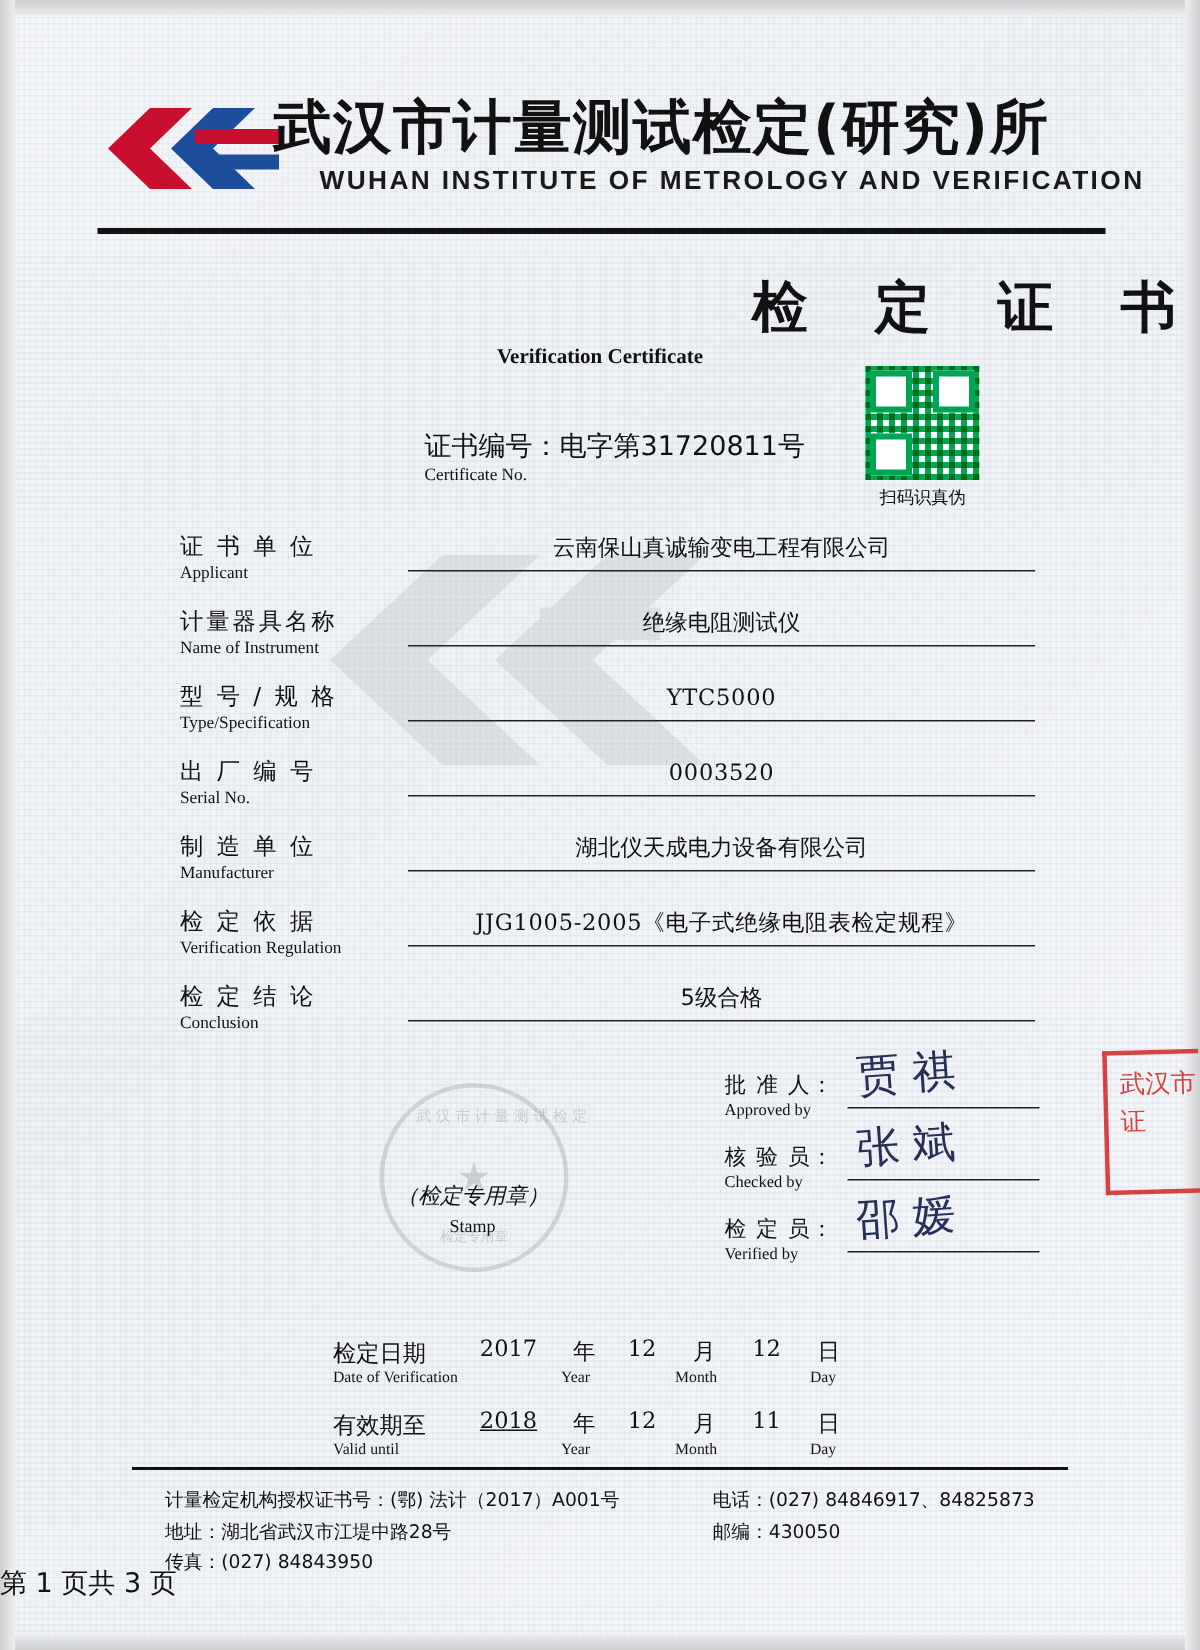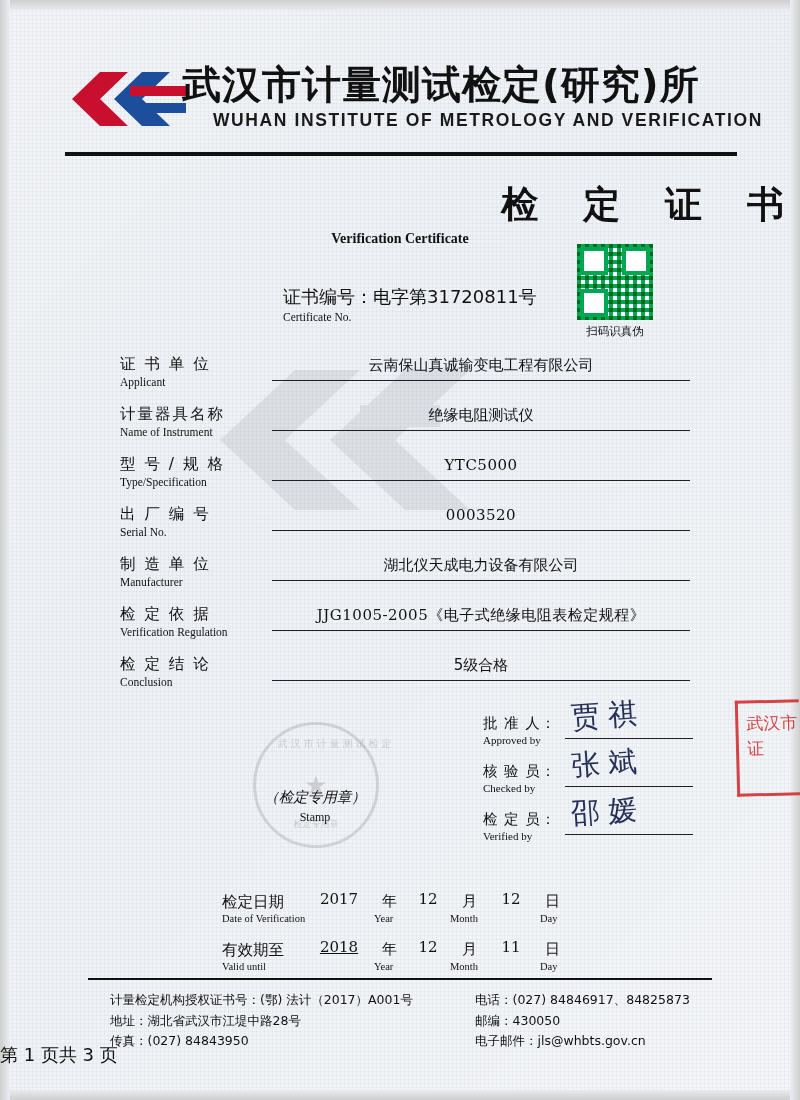--- a/index.html
+++ b/index.html
@@ -532,17 +532,16 @@
 
   <div class="footer-rule"></div>
   <div class="footer-left">
     <div>计量检定机构授权证书号：(鄂) 法计（2017）A001号</div>
     <div>地址：湖北省武汉市江堤中路28号</div>
     <div>传真：(027) 84843950</div>
   </div>
   <div class="footer-right">
     <div>电话：(027) 84846917、84825873</div>
     <div>邮编：430050</div>
-    <div>电子邮件：jls@whbts.gov.cn</div>
   </div>
   <div class="page-num">第 1 页共 3 页</div>
 
 </div>
 
 </body></html>

